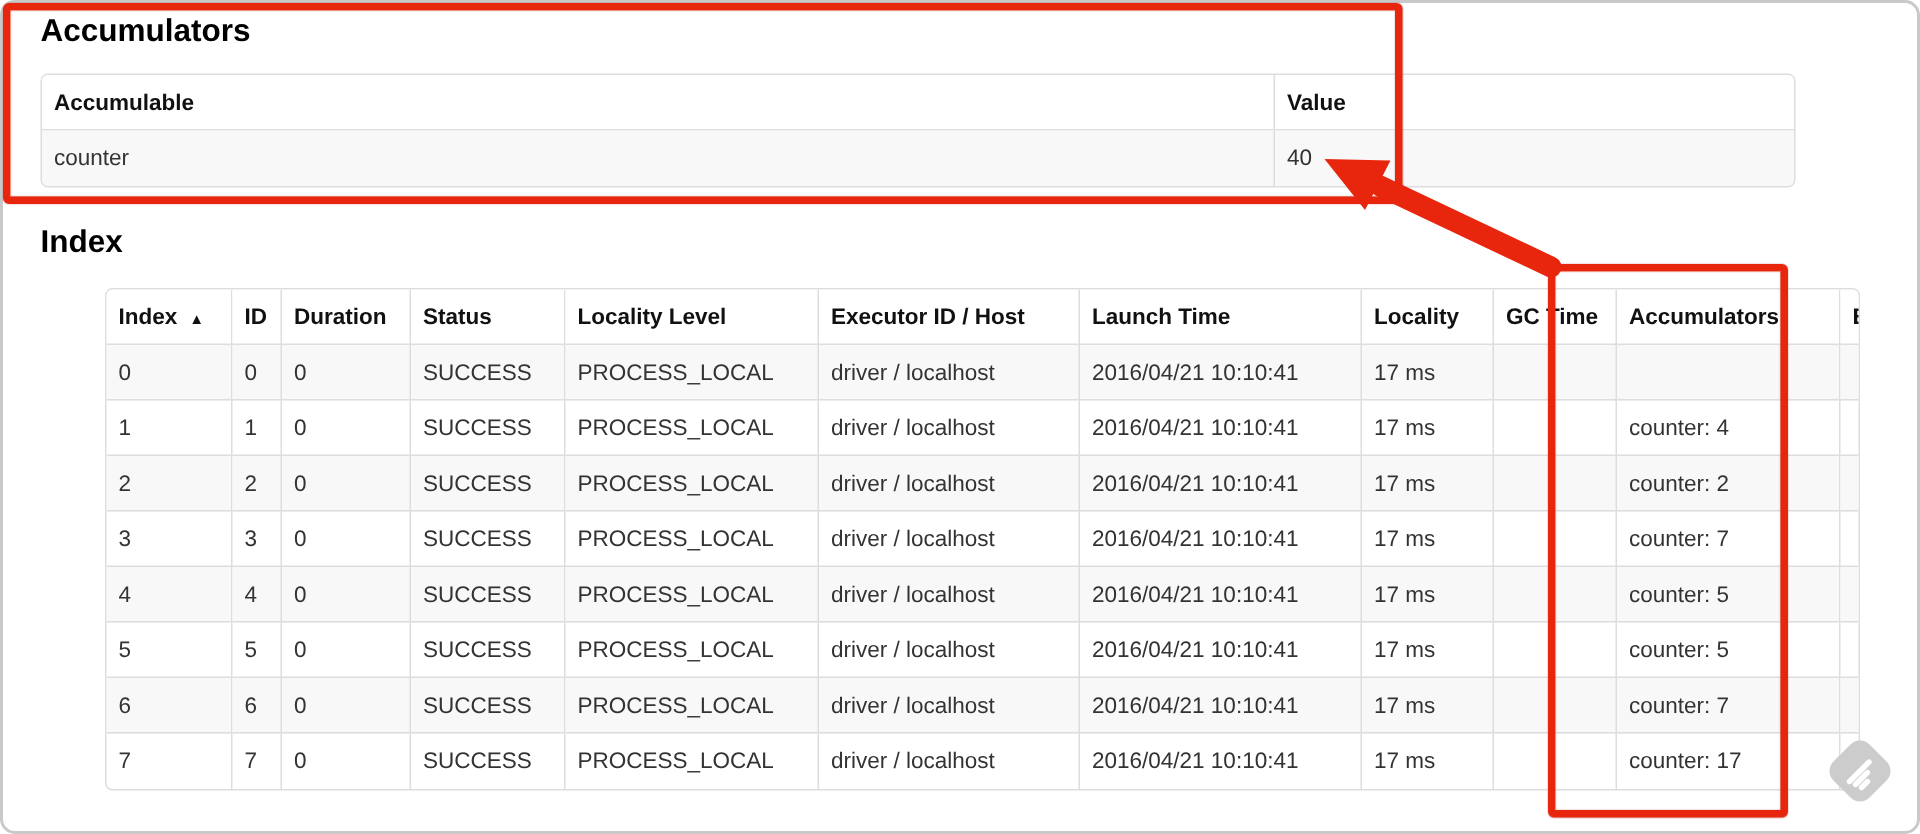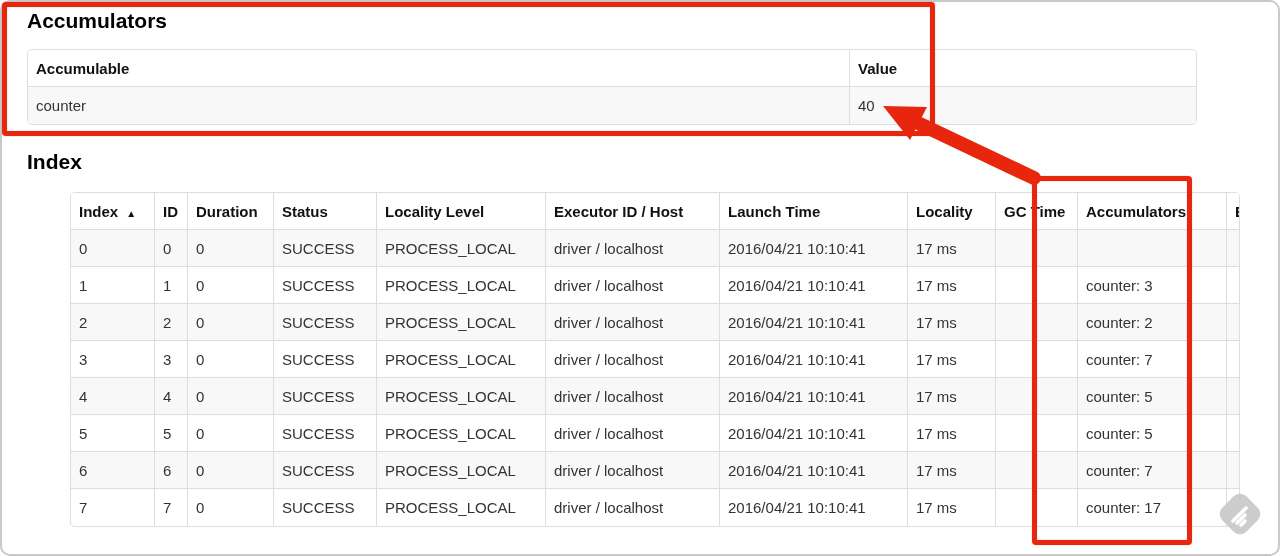--- a/index.html
+++ b/index.html
@@ -137,21 +137,21 @@
         <tr>
           <td>1</td>
           <td>1</td>
           <td>0</td>
           <td>SUCCESS</td>
           <td>PROCESS_LOCAL</td>
           <td>driver / localhost</td>
           <td>2016/04/21 10:10:41</td>
           <td>17 ms</td>
           <td></td>
-          <td>counter: 3</td>
+          <td>counter: 4</td>
           <td></td>
         </tr>
         <tr>
           <td>2</td>
           <td>2</td>
           <td>0</td>
           <td>SUCCESS</td>
           <td>PROCESS_LOCAL</td>
           <td>driver / localhost</td>
           <td>2016/04/21 10:10:41</td>

